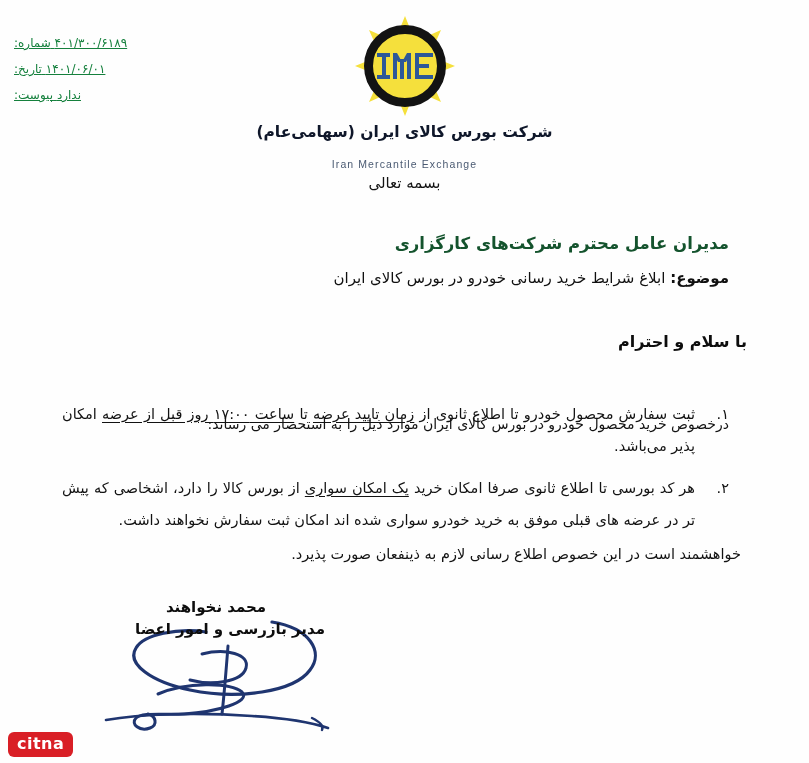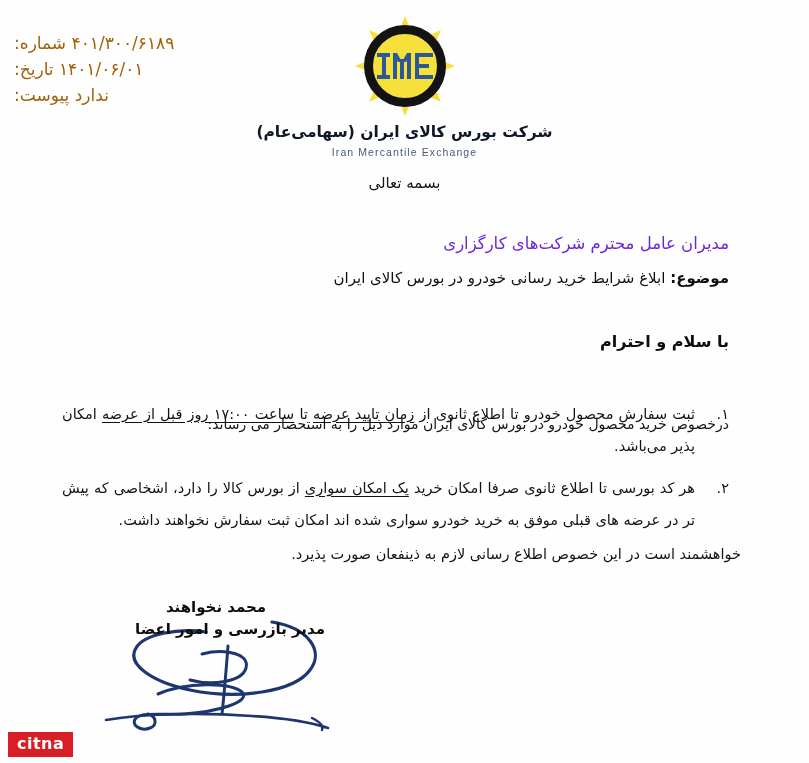--- a/index.html
+++ b/index.html
@@ -30,24 +30,25 @@
     height: 170px;
   }
 
   .meta-block {
     position: absolute;
     top: 30px;
     right: 600px;
     width: 195px;
     text-align: left;
     direction: rtl;
-    font-size: 17px;
+    font-size: 12px;
     line-height: 26px;
-    color: #a16207;
+    color: #15803d;
     letter-spacing: .2px;
+    text-decoration: underline;
   }
   .meta-row {
     white-space: nowrap;
     text-align: left;
   }
   .meta-label { font-weight: 400; }
   .meta-value { font-weight: 400; }
 
   
   .logo-wrap {
@@ -94,21 +95,21 @@
     color: #0f172a;
     letter-spacing: 0;
     line-height: 20px;
     white-space: nowrap;
   }
   .company-en {
     font-size: 10.5px;
     font-weight: 400;
     color: #4a5a72;
     letter-spacing: 1.1px;
-    margin-top: 4px;
+    margin-top: 16px;
     direction: ltr;
     font-family: "Liberation Sans", sans-serif;
   }
 
   
   .basmala {
     position: absolute;
     top: 174px;
     left: 0; right: 0;
     text-align: center;
@@ -117,41 +118,41 @@
     color: #141414;
   }
 
   .addressee {
     position: absolute;
     top: 230px;
     right: 80px;
     left: 80px;
     text-align: right;
     font-size: 16.5px;
-    font-weight: 400;
-    color: #6d28d9;
+    font-weight: 700;
+    color: #14532d;
     line-height: 28px;
   }
 
   .subject {
     position: absolute;
     top: 264px;
     right: 80px;
     left: 80px;
     text-align: right;
     font-size: 15px;
     line-height: 28px;
     color: #101010;
   }
   .subject b { font-weight: 700; }
 
   .salutation {
     position: absolute;
     top: 332px;
-    right: 80px;
+    right: 62px;
     left: 80px;
     text-align: right;
     font-size: 16px;
     font-weight: 700;
     color: #0d0d0d;
   }
 
   .intro {
     position: absolute;
     top: 363px;
@@ -251,20 +252,21 @@
     bottom: 6px;
     background: #d91f26;
     color: #ffffff;
     font-family: "DejaVu Sans", sans-serif;
     font-size: 16px;
     font-weight: 700;
     letter-spacing: .5px;
     padding: 3px 9px 4px;
     direction: ltr;
     line-height: 18px;
+    border-radius: 6px;
   }
 </style>
 </head>
 <body>
 
 <div class="page">
 
   <div class="header">
 
     <div class="meta-block">

